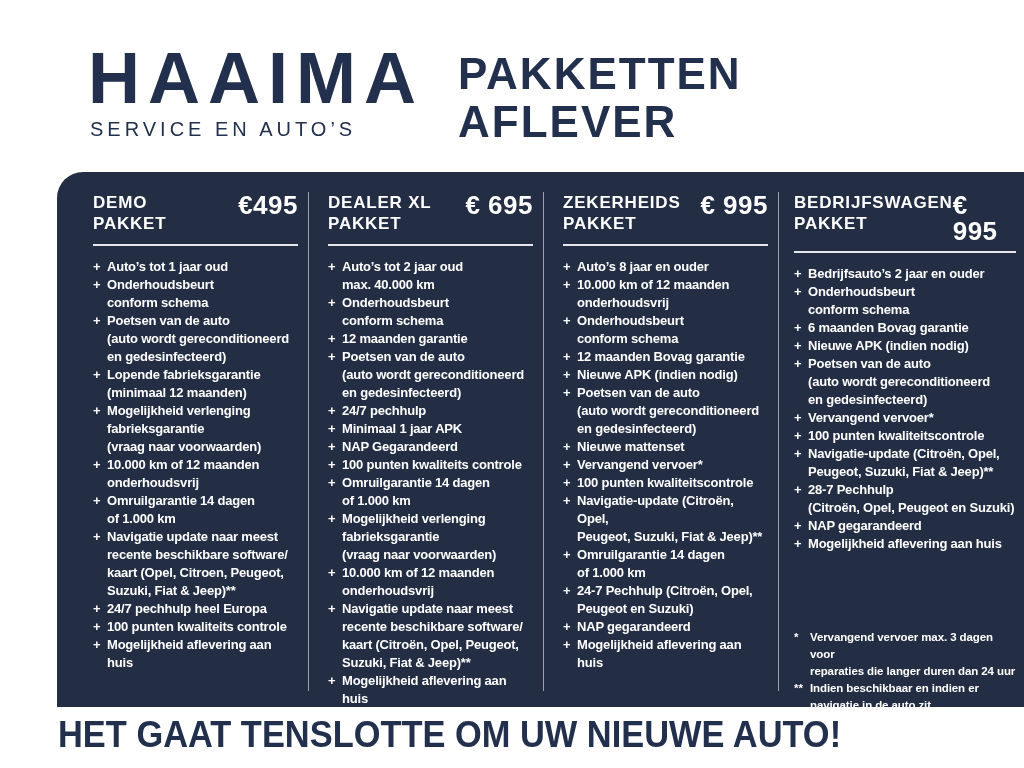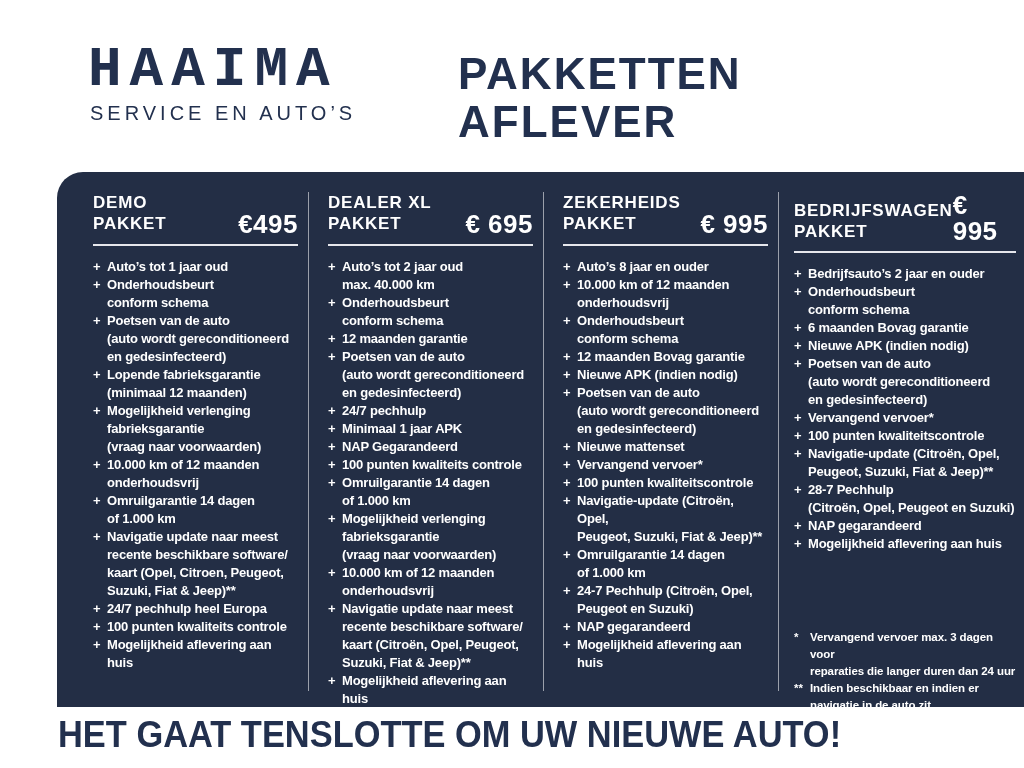--- a/index.html
+++ b/index.html
@@ -11,41 +11,41 @@
   body{
     width:1024px;height:768px;
     background:#ffffff;
     font-family:"Liberation Sans", sans-serif;
     position:relative;
     overflow:hidden;
     color:var(--navy);
   }
   
   .brand{position:absolute;left:88px;top:42px;color:var(--navy);}
-  .brand-name{font-size:56px;font-weight:700;letter-spacing:8px;line-height:1;font-family:Liberation Mono, monospace;}
+  .brand-name{font-size:72px;font-weight:700;letter-spacing:8px;line-height:1;}
   .brand-sub{font-size:20px;font-weight:400;letter-spacing:4px;margin-top:4px;margin-left:2px;}
   .page-title{
     position:absolute;left:458px;top:50px;
     font-size:44px;font-weight:700;line-height:1.1;letter-spacing:2px;
     color:var(--navy);
   }
   
   .panel{
     position:absolute;left:57px;top:172px;width:967px;height:535px;
     background:var(--panel-bg);
     border-radius:26px 0 0 0;
     display:flex;
     color:var(--panel-text);
   }
   .divider{position:absolute;top:20px;bottom:16px;width:1px;background:rgba(255,255,255,0.55);}
   .d1{left:251px}.d2{left:486px}.d3{left:721px}
   .pkg-col{box-sizing:border-box;padding:20px 10px 0 20px;flex:0 0 235px;}
   .pkg-col.c0{flex-basis:251px;padding-left:36px;padding-right:10px;}
   .pkg-col.c3{flex-basis:246px;padding-left:16px;padding-right:8px;}
-  .pkg-head{display:flex;justify-content:space-between;align-items:flex-end;}
+  .pkg-head{display:flex;justify-content:space-between;align-items:flex-start;}
   .pkg-name{font-size:17px;font-weight:700;letter-spacing:0.8px;line-height:1.25;white-space:pre-line;}
   .pkg-price{font-size:26px;font-weight:700;letter-spacing:0.5px;line-height:1;margin-bottom:-2px;}
   .pkg-underline{height:2px;background:#e6e7ec;margin-top:9px;margin-bottom:12px;}
   .pkg-items{font-size:13px;font-weight:700;letter-spacing:-0.2px;line-height:18px;}
   .pkg-item{display:flex;}
   .bullet{flex:0 0 14px;}
   .item-text{white-space:pre-line;}
   .footnotes{margin-top:76px;font-size:11.5px;font-weight:700;line-height:17px;letter-spacing:-0.1px;}
   .footnote{display:flex;}
   .fn-marker{flex:0 0 16px;}

